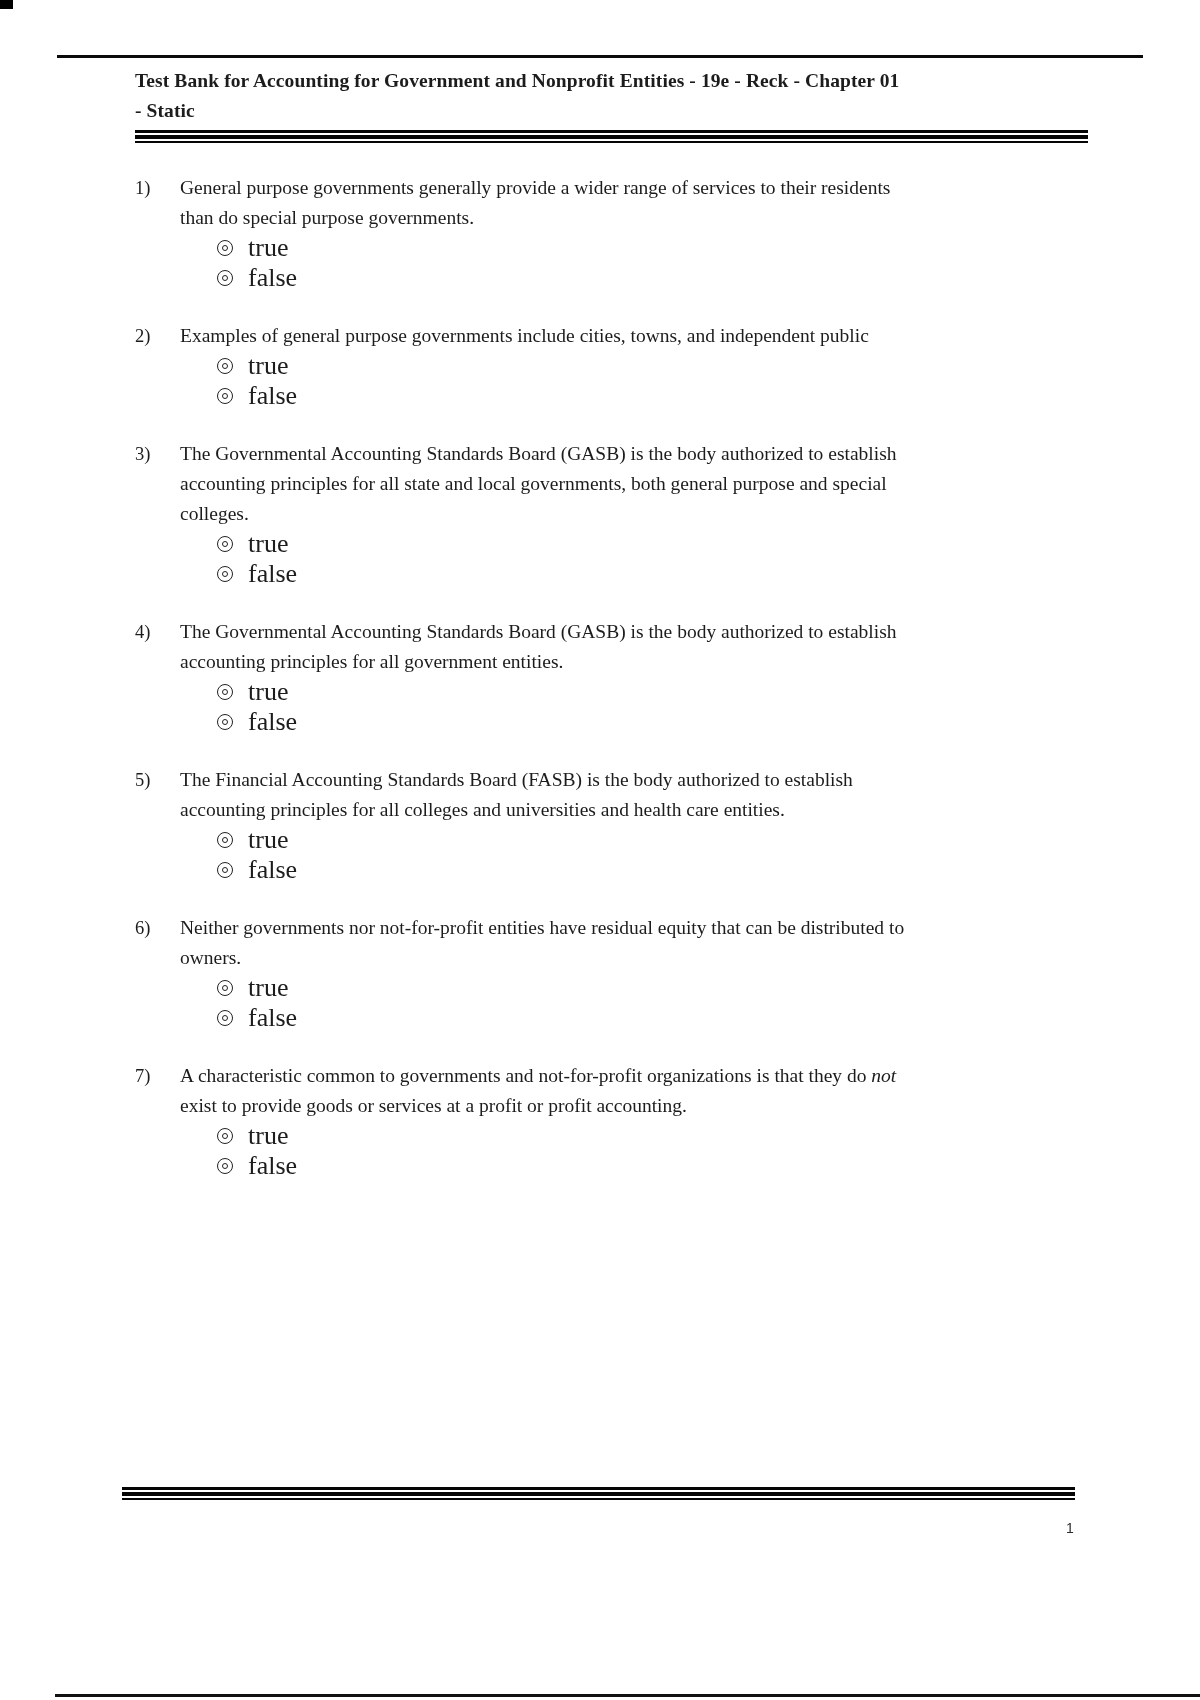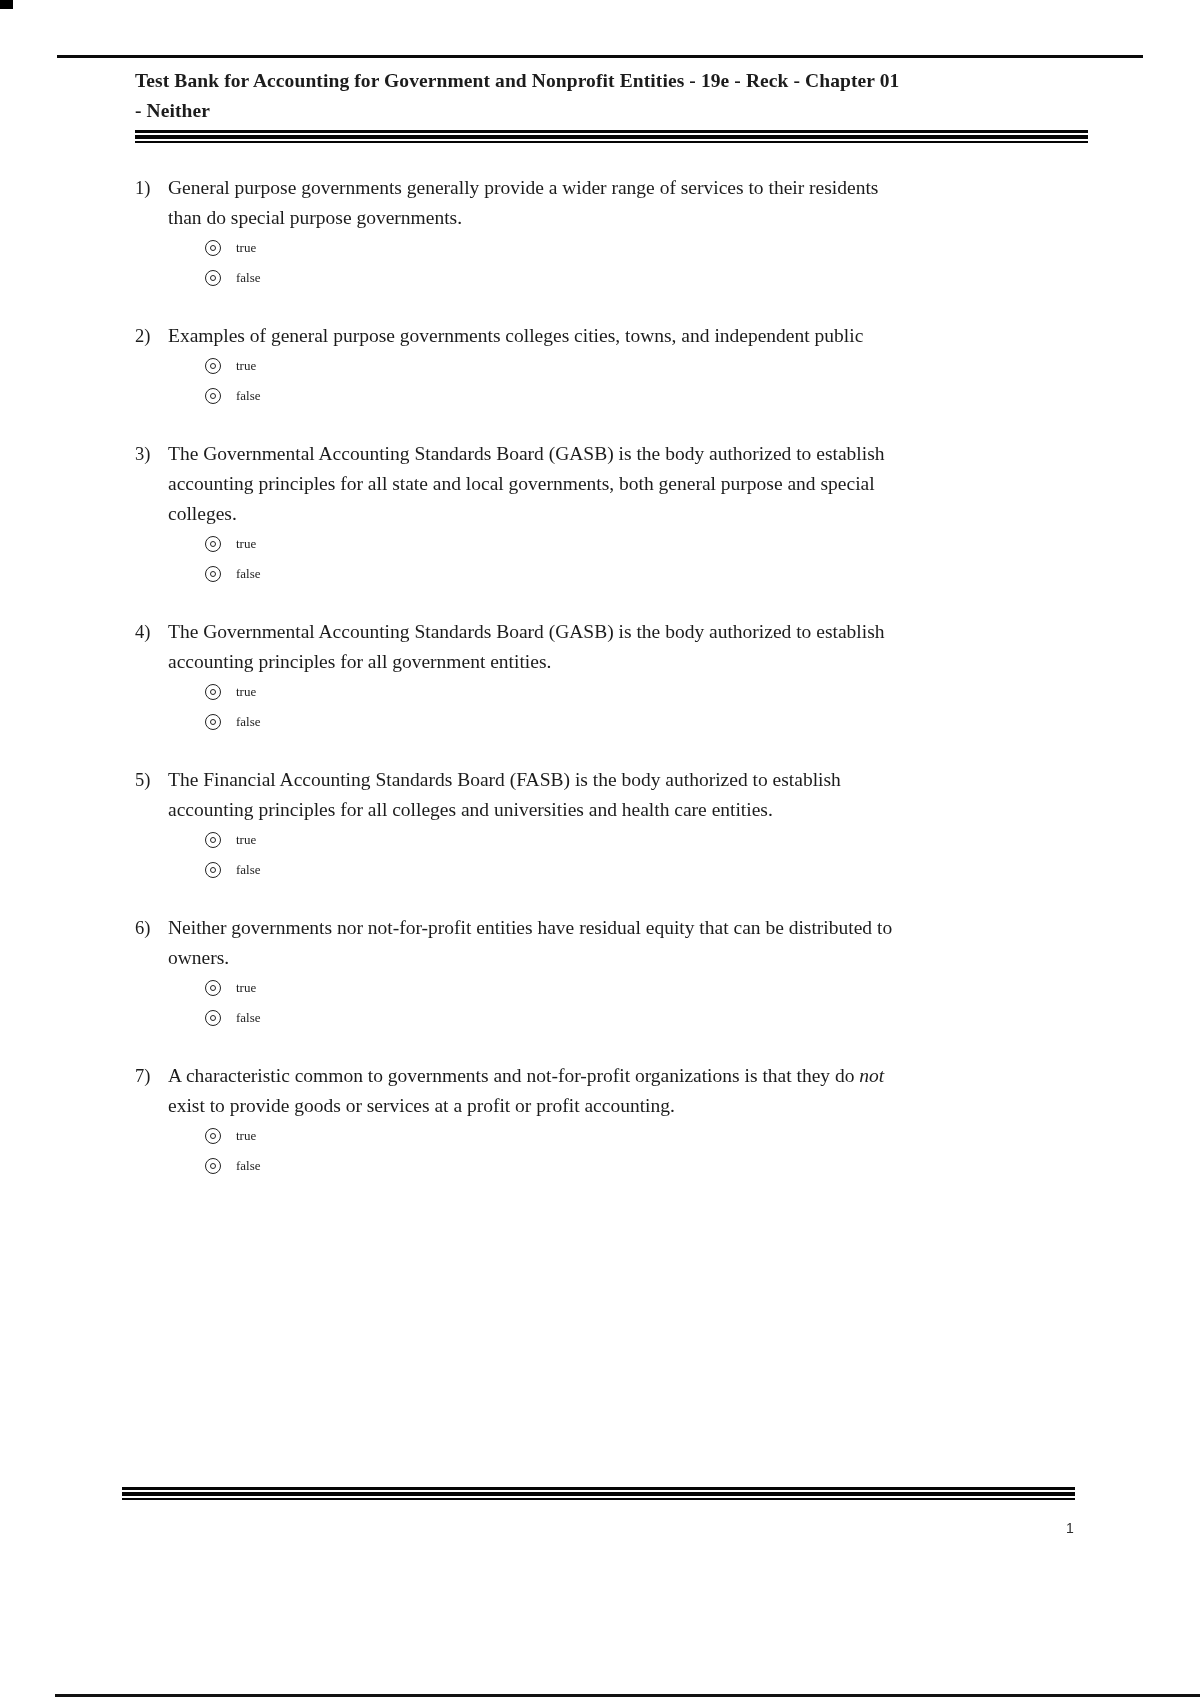--- a/index.html
+++ b/index.html
@@ -32,21 +32,21 @@
   .triple-rule .tr-a { height: 2.5px; background: #050505; margin-bottom: 2px; }
   .triple-rule .tr-b { height: 4px;   background: #050505; margin-bottom: 2.5px; }
   .triple-rule .tr-c { height: 2px;   background: #050505; }
 
   #questions { margin-top: 30px; }
   .question { display: flex; margin-bottom: 28px; }
   .qnum {
     width: 33px; flex: 0 0 33px;
     font-size: 18.5px; line-height: 30px;
   }
-  .qbody { width: 920px; }
+  .qbody { width: 920px; margin-left: 12px; }
   .qline { font-size: 19.5px; line-height: 30px; }
   .qline em { }
 
   .opt { display: flex; align-items: center; height: 30px; padding-left: 37px; }
   .radio {
     box-sizing: border-box;
     width: 16px; height: 16px;
     border: 1.8px solid #222;
     border-radius: 50%;
     display: inline-flex; align-items: center; justify-content: center;
@@ -54,21 +54,21 @@
     flex: 0 0 16px;
     cursor: pointer;
   }
   .radio::after {
     content: "";
     box-sizing: border-box;
     width: 6px; height: 6px;
     border: 1.6px solid #222;
     border-radius: 50%;
   }
-  .optlabel { font-size: 13px; line-height: 30px; margin-left: 15px; }
+  .optlabel { font-size: 26px; line-height: 30px; margin-left: 15px; }
 
   .footer-rule { position: absolute; top: 1483px; left: 122px; }
   .page-number {
     position: absolute; top: 1520px; left: 1066px;
     font-size: 14px; color: #2d2d2d;
     font-family: "Liberation Sans", sans-serif;
   }
   .bottom-edge-line {
     position: absolute; top: 1694px; left: 55px;
     width: 1145px; height: 3px; background: #111;
@@ -78,21 +78,21 @@
 <body>
 
 <div class="page">
 
   <div class="corner-mark"></div>
   <div class="top-rule"></div>
 
   <div class="content">
     <div class="title">
       <div>Test Bank for Accounting for Government and Nonprofit Entities - 19e - Reck - Chapter 01</div>
-      <div>- Neither</div>
+      <div>- Static</div>
     </div>
 
     <div class="triple-rule">
       <div class="tr-a"></div>
       <div class="tr-b"></div>
       <div class="tr-c"></div>
     </div>
 
     <div id="questions">
         <div class="question">
@@ -106,21 +106,21 @@
             </div>
             <div class="opt">
               <span class="radio"></span>
               <span class="optlabel">false</span>
             </div>
           </div>
         </div>
         <div class="question">
           <div class="qnum">2)</div>
           <div class="qbody">
-            <div class="qline">Examples of general purpose governments colleges cities, towns, and independent public</div>
+            <div class="qline">Examples of general purpose governments include cities, towns, and independent public</div>
             <div class="opt">
               <span class="radio"></span>
               <span class="optlabel">true</span>
             </div>
             <div class="opt">
               <span class="radio"></span>
               <span class="optlabel">false</span>
             </div>
           </div>
         </div>

